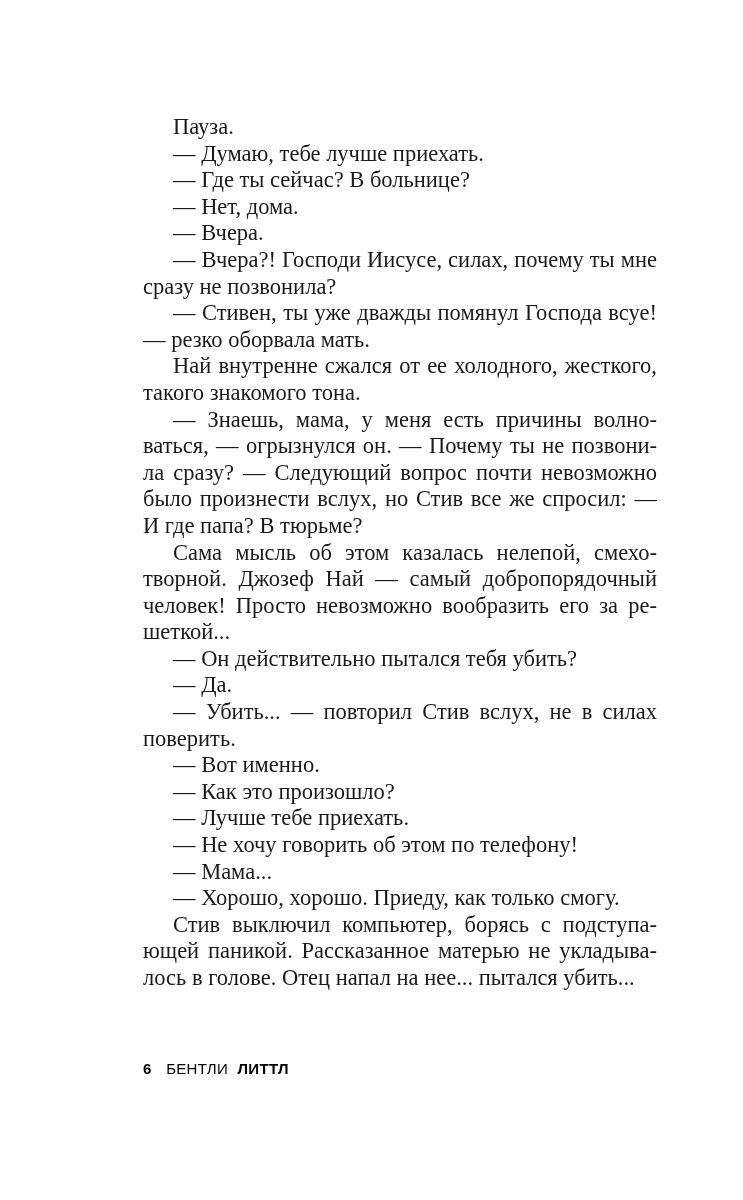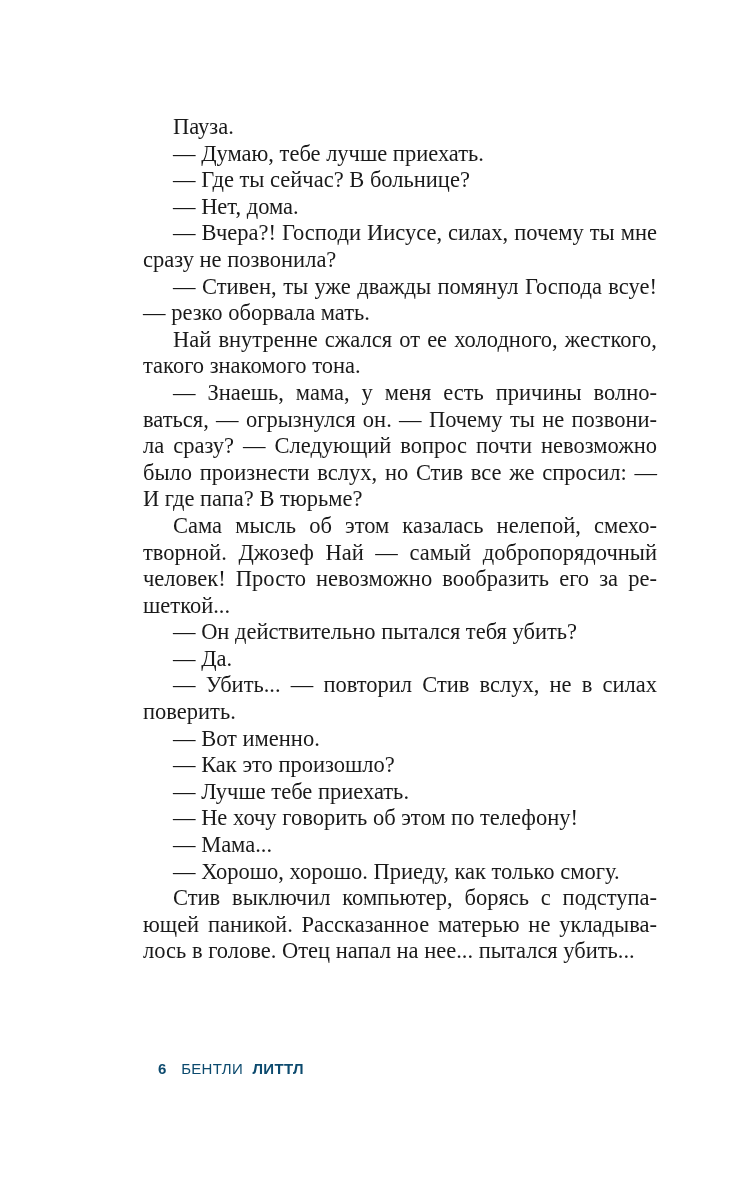--- a/index.html
+++ b/index.html
@@ -24,25 +24,25 @@
       color: #1a1a1a;
       text-align: justify;
       hyphens: manual;
     }
     .page-text p {
       margin: 0;
       text-indent: 30px;
     }
     .running-foot {
       position: absolute;
-      left: 158px;
+      left: 143px;
       top: 1060px;
       font-family: "Liberation Sans", "DejaVu Sans", sans-serif;
       font-size: 15px;
-      color: #0c4a6e;
+      color: #000000;
       letter-spacing: 0.3px;
     }
     .running-foot .page-num {
       font-weight: bold;
       margin-right: 10px;
     }
     .running-foot .author-first {
       font-weight: normal;
       margin-right: 5px;
     }
@@ -51,20 +51,21 @@
     }
   </style>
 </head>
 <body>
 
 <div class="page-text">
   <p>Пауза.</p>
   <p>— Думаю, тебе лучше приехать.</p>
   <p>— Где ты сейчас? В больнице?</p>
   <p>— Нет, дома.</p>
+  <p>— Вчера.</p>
   <p>— Вчера?! Господи Иисусе, силах, почему ты мне сразу не позвонила?</p>
   <p>— Стивен, ты уже дважды помянул Господа всуе! — резко оборвала мать.</p>
   <p>Най внутренне сжался от ее холодного, жестко­го, такого знакомого тона.</p>
   <p>— Знаешь, мама, у меня есть причины волно­ваться, — огрызнулся он. — Почему ты не позвони­ла сразу? — Следующий вопрос почти невозможно было произнести вслух, но Стив все же спросил: — И где папа? В тюрьме?</p>
   <p>Сама мысль об этом казалась нелепой, смехо­творной. Джозеф Най — самый добропорядочный человек! Просто невозможно вообразить его за ре­шеткой...</p>
   <p>— Он действительно пытался тебя убить?</p>
   <p>— Да.</p>
   <p>— Убить... — повторил Стив вслух, не в силах поверить.</p>
   <p>— Вот именно.</p>
   <p>— Как это произошло?</p>

